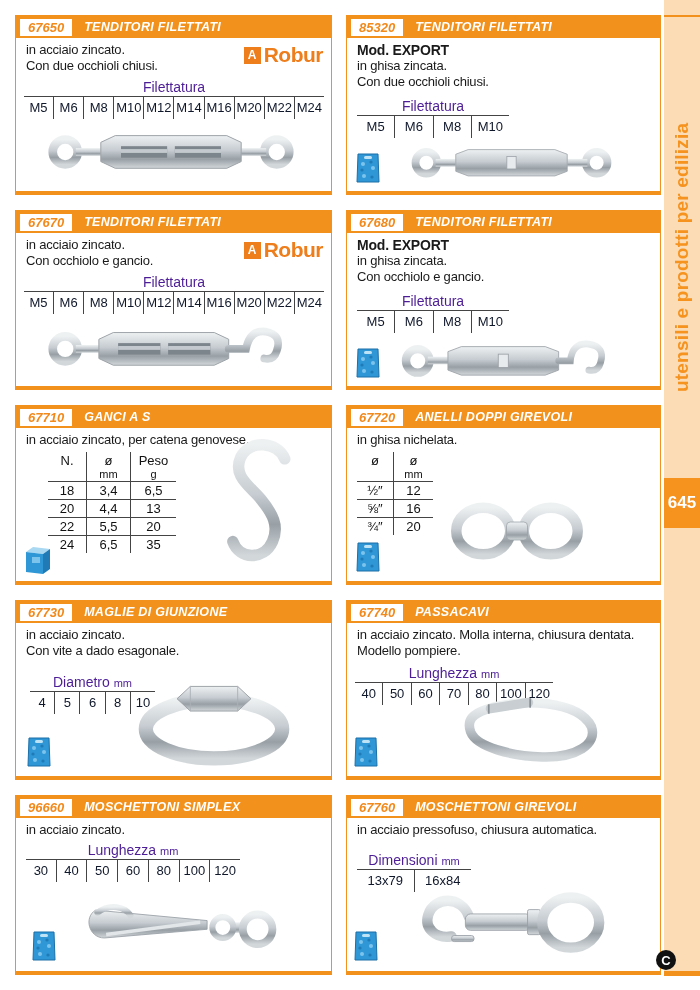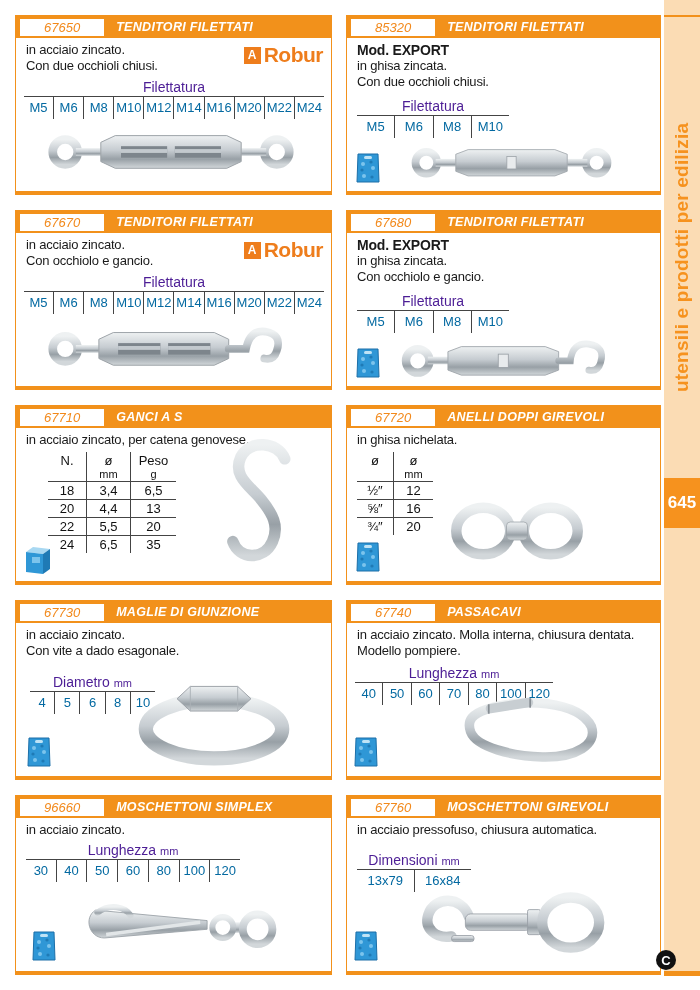--- a/index.html
+++ b/index.html
@@ -4,38 +4,38 @@
 <style>
   html,body{margin:0;padding:0;background:#fff;}
   .page{position:relative;width:700px;height:990px;background:#ffffff;overflow:hidden;
         font-family:"Liberation Sans","DejaVu Sans",sans-serif;}
   
   .grid{position:absolute;left:15px;top:15px;width:646px;display:grid;
         grid-template-columns:317px 315px;grid-auto-rows:180px;gap:15px 14px;}
   .cell{position:relative;box-sizing:border-box;background:#fff;
         border:1.5px solid #f2911b;border-bottom:4px solid #f2911b;overflow:hidden;}
   .bar{height:22px;background:#f2911b;display:flex;align-items:center;}
-  .code{background:#fff;color:#f2891b;font-weight:normal;font-style:italic;
-        font-size:13px;line-height:17px;padding:0 24px;margin-left:4px;}
+  .code{background:#fff;color:#f2891b;font-weight:bold;font-style:italic;
+        font-size:13px;line-height:17px;padding:0 8px;margin-left:4px;}
   .ttl{color:#fff;font-weight:bold;font-size:12.5px;margin-left:12px;letter-spacing:.3px;font-style:italic;}
   .desc{position:absolute;top:26px;left:10px;font-size:13px;line-height:16px;color:#1a1a1a;
         letter-spacing:-.2px;white-space:nowrap;}
   .desc .b{font-weight:bold;font-size:14px;}
   
   .brand{position:absolute;top:27px;right:8px;display:flex;align-items:center;gap:3px;}
   .bsq{width:17px;height:17px;background:#ee7d1c;color:#fff;font-weight:bold;font-size:12px;
        text-align:center;line-height:17px;}
   .bnm{color:#ee7d1c;font-weight:bold;font-size:21px;letter-spacing:-.5px;}
   
   .rowtab{position:absolute;}
   .lbl{text-align:center;border-bottom:1px solid #444;padding-bottom:1px;
        font-size:14px;color:#4c1d95;}
   .lbl .un{font-size:11px;}
   .vals{display:flex;}
-  .vals span{flex:1;text-align:center;font-size:13px;color:#0369a1;padding:3px 0 4px;
+  .vals span{flex:1;text-align:center;font-size:13px;color:#0f172a;padding:3px 0 4px;
              border-left:1px solid #444;}
   .vals span:first-child{border-left:none;}
   
   .gtab{position:absolute;}
   .grow{display:flex;}
   .gc{box-sizing:border-box;text-align:center;font-size:13px;color:#111;
       border-left:1px solid #444;padding:1px 0;}
   .gc:first-child{border-left:none;}
   .grow + .grow .gc{border-top:1px solid #444;}
   .gc .sm{display:block;font-size:11px;line-height:12px;min-height:12px;}

